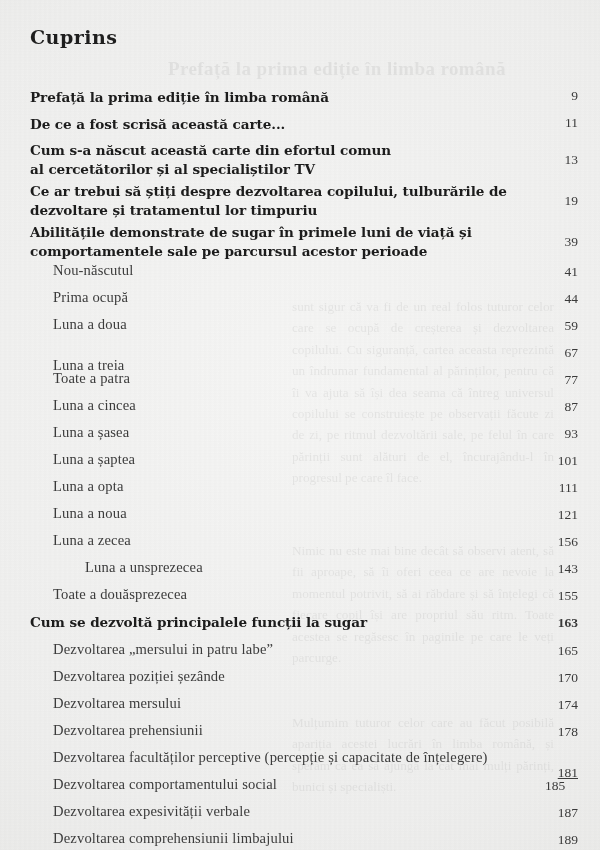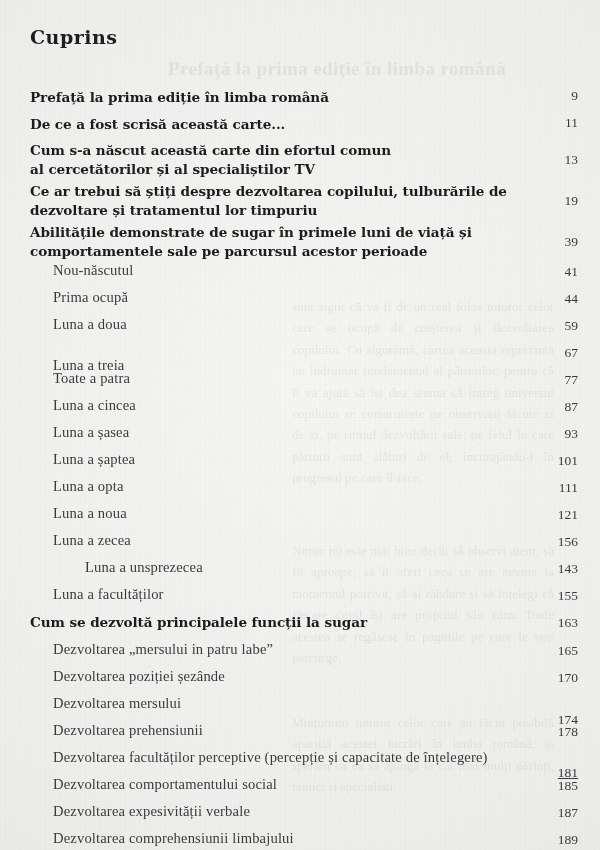--- a/index.html
+++ b/index.html
@@ -231,50 +231,50 @@
       </div>
       <div class="toc-entry level-2" style="position: absolute; top: 0px; left: 0px;">
         <span class="toc-label" style="top: 453px;">Luna a zecea</span>
         <span class="toc-page" style="top: 456px;">156</span>
       </div>
       <div class="toc-entry level-2" style="position: absolute; top: 0px; left: 0px;">
         <span class="toc-label" style="top: 480px; margin-left: 32px;">Luna a unsprezecea</span>
         <span class="toc-page" style="top: 483px;">143</span>
       </div>
       <div class="toc-entry level-2" style="position: absolute; top: 0px; left: 0px;">
-        <span class="toc-label" style="top: 507px;">Luna a facultăților</span>
+        <span class="toc-label" style="top: 507px;">Toate a douăsprezecea</span>
         <span class="toc-page" style="top: 510px;">155</span>
       </div>
       <div class="toc-entry level-1" style="position: absolute; top: 0px; left: 0px;">
         <span class="toc-label" style="top: 535px;">Cum se dezvoltă principalele funcții la sugar</span>
-        <span class="toc-page" style="top: 537px;">163</span>
+        <span class="toc-page" style="top: 537px; font-weight: bold;">163</span>
       </div>
       <div class="toc-entry level-2" style="position: absolute; top: 0px; left: 0px;">
         <span class="toc-label" style="top: 562px; font-family: Liberation Serif, serif;">Dezvoltarea „mersului in patru labe”</span>
         <span class="toc-page" style="top: 565px;">165</span>
       </div>
       <div class="toc-entry level-2" style="position: absolute; top: 0px; left: 0px;">
         <span class="toc-label" style="top: 589px;">Dezvoltarea poziției șezânde</span>
         <span class="toc-page" style="top: 592px;">170</span>
       </div>
       <div class="toc-entry level-2" style="position: absolute; top: 0px; left: 0px;">
         <span class="toc-label" style="top: 616px;">Dezvoltarea mersului</span>
-        <span class="toc-page" style="top: 619px; margin-top: 15px;">174</span>
+        <span class="toc-page" style="top: 619px;">174</span>
       </div>
       <div class="toc-entry level-2" style="position: absolute; top: 0px; left: 0px;">
         <span class="toc-label" style="top: 643px;">Dezvoltarea prehensiunii</span>
         <span class="toc-page" style="top: 646px;">178</span>
       </div>
       <div class="toc-entry level-2" style="position: absolute; top: 0px; left: 0px;">
         <span class="toc-label" style="top: 670px;">Dezvoltarea facultăților perceptive (percepție și capacitate de înțelegere)</span>
         <span class="toc-page" style="top: 687px; text-decoration: underline;">181</span>
       </div>
       <div class="toc-entry level-2" style="position: absolute; top: 0px; left: 0px;">
         <span class="toc-label" style="top: 697px; font-family: Liberation Serif, serif;">Dezvoltarea comportamentului social</span>
-        <span class="toc-page" style="top: 700px;">185</span>
+        <span class="toc-page" style="top: 700px; text-align: center;">185</span>
       </div>
       <div class="toc-entry level-2" style="position: absolute; top: 0px; left: 0px;">
         <span class="toc-label" style="top: 724px;">Dezvoltarea expesivității verbale</span>
         <span class="toc-page" style="top: 727px;">187</span>
       </div>
       <div class="toc-entry level-2" style="position: absolute; top: 0px; left: 0px;">
         <span class="toc-label" style="top: 751px;">Dezvoltarea comprehensiunii limbajului</span>
         <span class="toc-page" style="top: 754px;">189</span>
       </div>
       <div class="toc-entry level-1" style="position: absolute; top: 0px; left: 0px;"></div>

